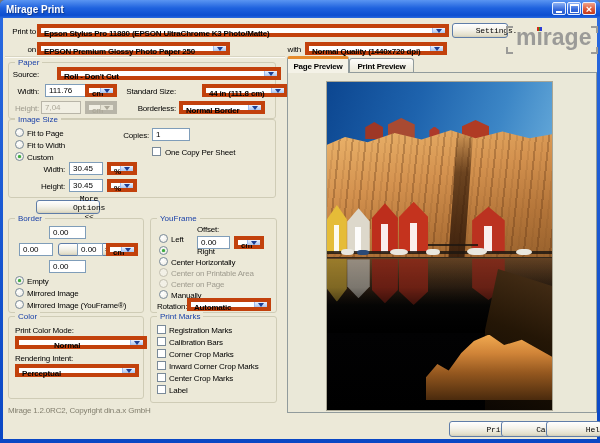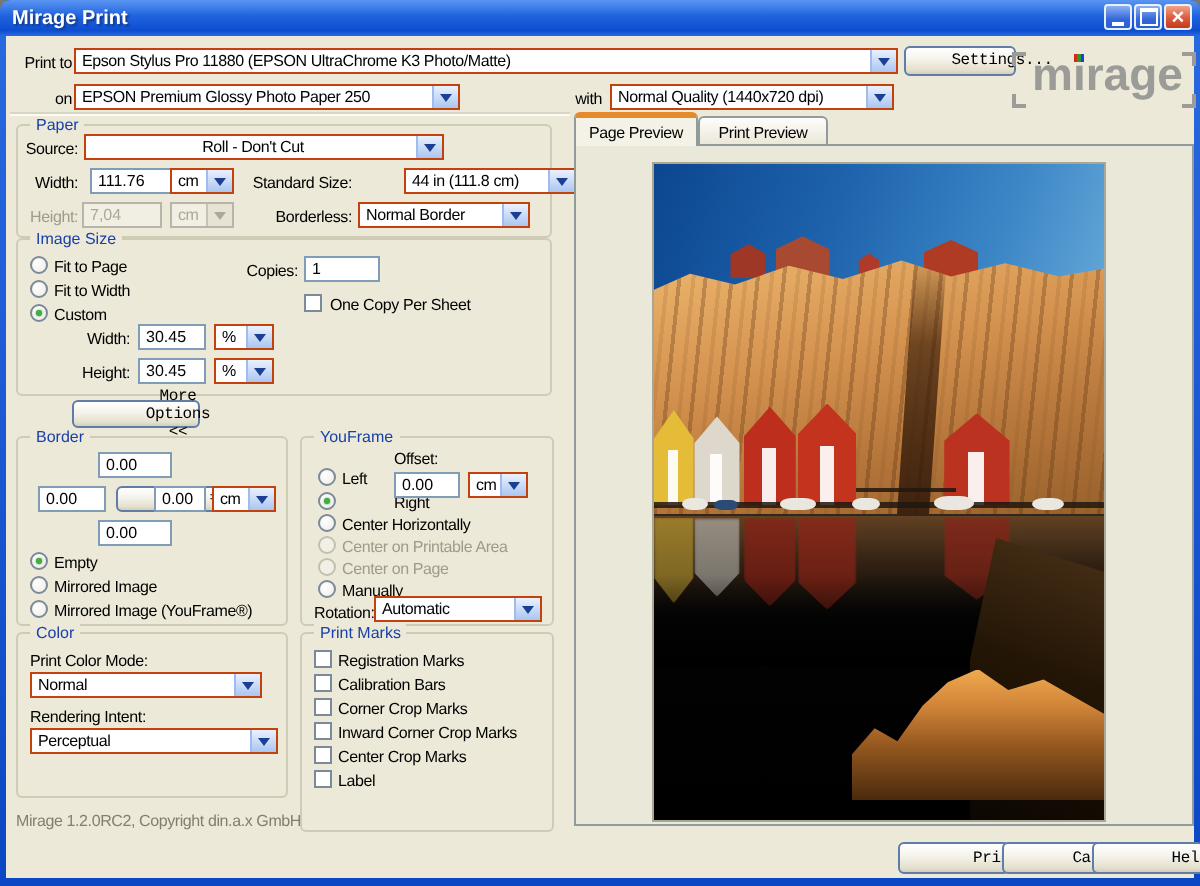--- a/index.html
+++ b/index.html
@@ -17,21 +17,21 @@
   .bmin::before{content:"";width:6px;height:2px;background:#fff;margin-top:6px;}
   .bmax::before{content:"";width:7px;height:6px;border:1px solid #fff;border-top-width:2px;background:transparent;}
   .bclose::before{content:"\00D7";color:#fff;font-size:11px;font-weight:bold;line-height:10px;}
   .content{position:absolute;left:3px;top:18px;right:3px;bottom:4px;background:#ece9d8;font-size:8px;}
 
   .lbl{position:absolute;font-size:8px;color:#000;white-space:nowrap;letter-spacing:-0.2px;}
   .lbl.r{text-align:right;}
   .lbl.dis{color:#9e9b8e;}
   .lbl.gray{color:#827f6e;}
 
-  .combo{position:absolute;height:13px;background:#fff;border:1px solid #c2410c;}
+  .combo{position:absolute;height:13px;background:#fff;border:4px solid #c2410c;font-weight:bold;}
   .combo .cv{display:block;padding:1px 14px 0 3px;font-size:8px;line-height:10px;white-space:nowrap;overflow:hidden;letter-spacing:-0.2px;}
   .combo .arr{position:absolute;right:0;top:0;bottom:0;width:13px;
     background:linear-gradient(180deg,#eaf1fd 0%,#cedef8 45%,#aac6f0 100%);
     border-left:1px solid #9ebcf0;display:flex;align-items:center;justify-content:center;}
   .combo .arr::after{content:"";width:0;height:0;border-left:3px solid transparent;border-right:3px solid transparent;border-top:4px solid #1c3f94;}
   .combo.dis{background:#f1efe3;border-color:#b8b5a8;}
   .combo.dis .cv{color:#aca899;}
   .combo.dis .arr{background:#e6e3d4;border-left-color:#c6c3b4;}
   .combo.dis .arr::after{border-top-color:#aca899;}
 
@@ -45,21 +45,21 @@
   .grp{position:absolute;border:1px solid #cfccb6;border-radius:3px;}
   .gt{position:absolute;top:-5px;left:6px;background:#ece9d8;padding:0 3px;font-size:8px;color:#1a41a8;white-space:nowrap;}
 
   .radio{position:absolute;width:9px;height:9px;border-radius:50%;background:radial-gradient(circle at 35% 35%,#fff,#eceae2);border:1px solid #7a8a99;}
   .radio.sel::after{content:"";position:absolute;left:2px;top:2px;width:3px;height:3px;border-radius:50%;background:#3fae3f;box-shadow:0 0 1px #2f8f2f;}
   .radio.dis{border-color:#c2bfb0;background:#f2f0e6;}
   .check{position:absolute;width:9px;height:9px;background:#fff;border:1px solid #7a8a99;}
 
   .tab{position:absolute;font-size:8px;display:flex;align-items:center;justify-content:center;
     border:1px solid #919B9C;border-bottom:none;border-radius:3px 3px 0 0;
-    background:linear-gradient(180deg,#fefdfb,#e9e6d5);letter-spacing:-0.2px;}
+    background:linear-gradient(180deg,#fefdfb,#e9e6d5);letter-spacing:-0.2px;font-weight:bold;}
   .tab.active{background:#f4f2e7;border-top:3px solid #e68b2c;z-index:2;}
   .panel{position:absolute;border:1px solid #919B9C;background:#eae8d8;z-index:1;}
 
   .logo{position:absolute;color:#9b9b98;font-weight:bold;font-size:23px;letter-spacing:0px;}
   .logo .ltext{position:absolute;left:10px;top:1px;line-height:26px;}
   .lb{position:absolute;width:7px;height:7px;border:0 solid #9b9b98;}
   .lb.tl{left:0;top:3px;border-left-width:2px;border-top-width:2px;}
   .lb.tr{right:0;top:3px;border-right-width:2px;border-top-width:2px;}
   .lb.bl{left:0;bottom:1px;border-left-width:2px;border-bottom-width:2px;}
   .lb.br{right:0;bottom:1px;border-right-width:2px;border-bottom-width:2px;}
@@ -137,21 +137,21 @@
       <span class="lb br"></span>
       <span class="ltext">mirage</span>
       <span class="idot"></span>
     </div>
 
     <div class="hsep" style="left:2px;top:38px;width:280px;"></div>
 
     <div class="grp" style="left:5px;top:44px;width:268px;height:57px;">
       <span class="gt">Paper</span>
       <span class="lbl r" style="left:2px;top:7px;width:28px;">Source:</span>
-      <div class="combo" style="left:33px;top:4px;width:180px;text-align:center;">
+      <div class="combo" style="left:48px;top:4px;width:224px;">
         <span class="cv">Roll - Don't Cut</span>
         <span class="arr"></span>
       </div>
       <span class="lbl r" style="left:2px;top:24px;width:28px;">Width:</span>
       <input class="ti" style="left: 36px; top: 21px; width: 56px;" value="111.76">
       <div class="combo" style="left:76px;top:21px;width:32px;">
         <span class="cv">cm</span>
         <span class="arr"></span>
       </div>
       <span class="lbl r" style="left:112px;top:24px;width:55px;">Standard Size:</span>
@@ -242,32 +242,32 @@
       <span class="lbl" style="left:6px;top:83px;">Rotation:</span>
       <div class="combo" style="left:36px;top:79px;width:84px;">
         <span class="cv">Automatic</span>
         <span class="arr"></span>
       </div>
     </div>
 
     <div class="grp" style="left:5px;top:298px;width:136px;height:83px;">
       <span class="gt">Color</span>
       <span class="lbl" style="left:6px;top:9px;">Print Color Mode:</span>
-      <div class="combo" style="left:6px;top:19px;width:116px;">
+      <div class="combo" style="left:6px;top:19px;width:132px;padding-left:32px;">
         <span class="cv">Normal</span>
         <span class="arr"></span>
       </div>
       <span class="lbl" style="left:6px;top:37px;">Rendering Intent:</span>
       <div class="combo" style="left:6px;top:47px;width:124px;">
         <span class="cv">Perceptual</span>
         <span class="arr"></span>
       </div>
     </div>
 
-    <div class="grp" style="left:147px;top:298px;width:127px;height:100px;">
+    <div class="grp" style="left:147px;top:298px;width:127px;height:87px;">
       <span class="gt">Print Marks</span>
       <span class="check" style="left:6px;top:8px;"></span>
       <span class="lbl" style="left:18px;top:9px;">Registration Marks</span>
       <span class="check" style="left:6px;top:20px;"></span>
       <span class="lbl" style="left:18px;top:21px;">Calibration Bars</span>
       <span class="check" style="left:6px;top:32px;"></span>
       <span class="lbl" style="left:18px;top:33px;">Corner Crop Marks</span>
       <span class="check" style="left:6px;top:44px;"></span>
       <span class="lbl" style="left:18px;top:45px;">Inward Corner Crop Marks</span>
       <span class="check" style="left:6px;top:56px;"></span>

